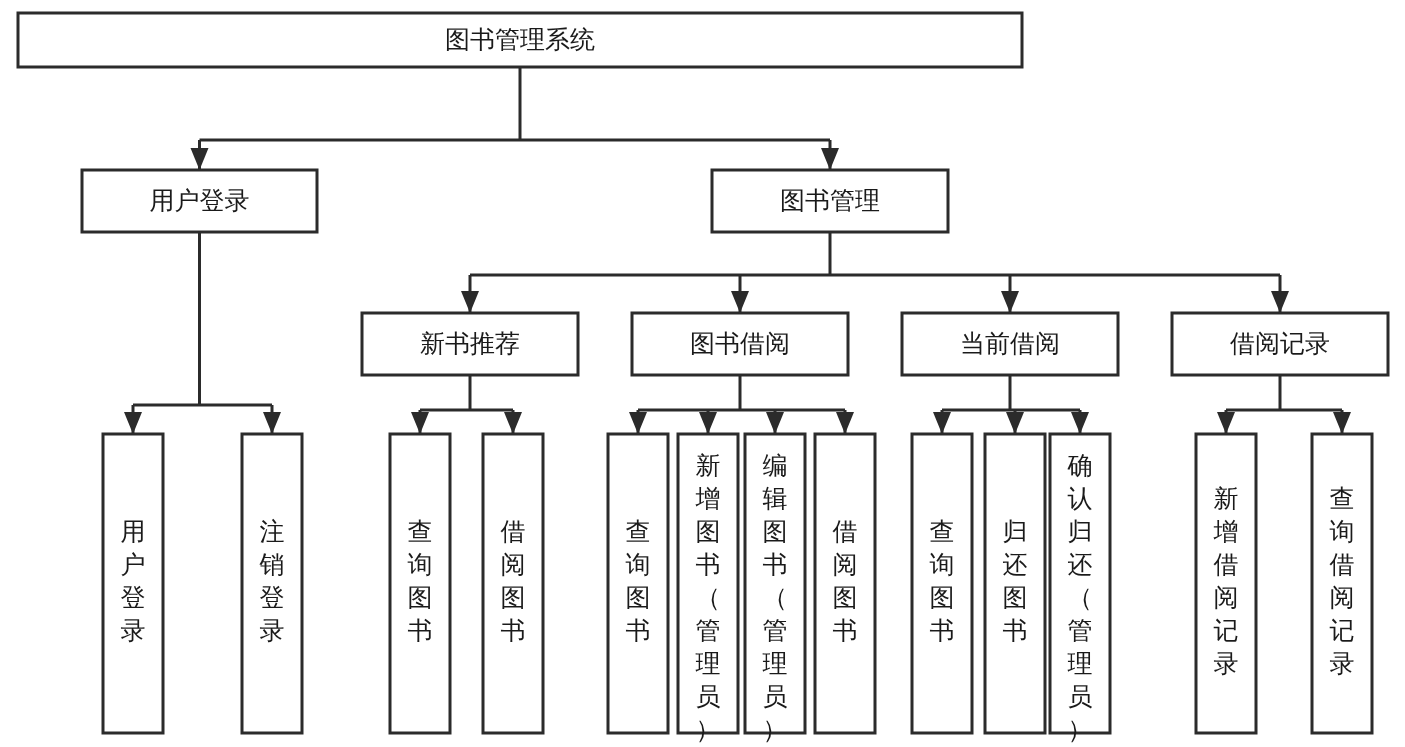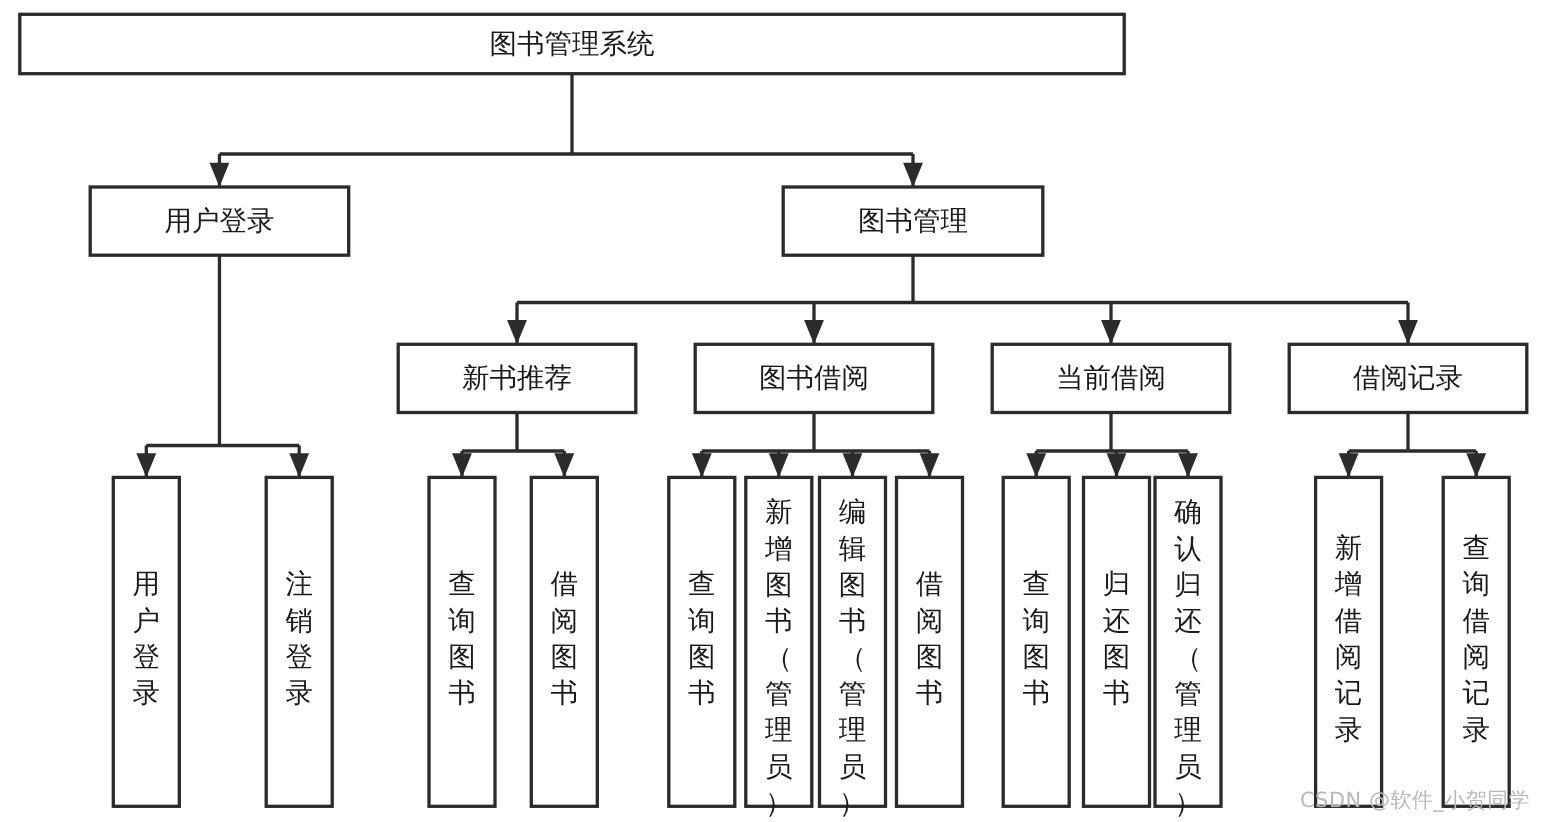--- a/index.html
+++ b/index.html
@@ -207,14 +207,13 @@
         <g>
           <rect x="1196" y="434" width="60" height="299" class="leaf-box"></rect>
           <text x="1226" class="leaf-label"><tspan x="1226" y="506.5">新</tspan><tspan x="1226" y="539.5">增</tspan><tspan x="1226" y="572.5">借</tspan><tspan x="1226" y="605.5">阅</tspan><tspan x="1226" y="638.5">记</tspan><tspan x="1226" y="671.5">录</tspan></text>
         </g>
         <g>
           <rect x="1312" y="434" width="60" height="299" class="leaf-box"></rect>
           <text x="1342" class="leaf-label"><tspan x="1342" y="506.5">查</tspan><tspan x="1342" y="539.5">询</tspan><tspan x="1342" y="572.5">借</tspan><tspan x="1342" y="605.5">阅</tspan><tspan x="1342" y="638.5">记</tspan><tspan x="1342" y="671.5">录</tspan></text>
         </g>
       </g>
   </svg>
-  <div class="watermark">CSDN @软件_小贺同学</div>
 </div>
 
 </body></html>

